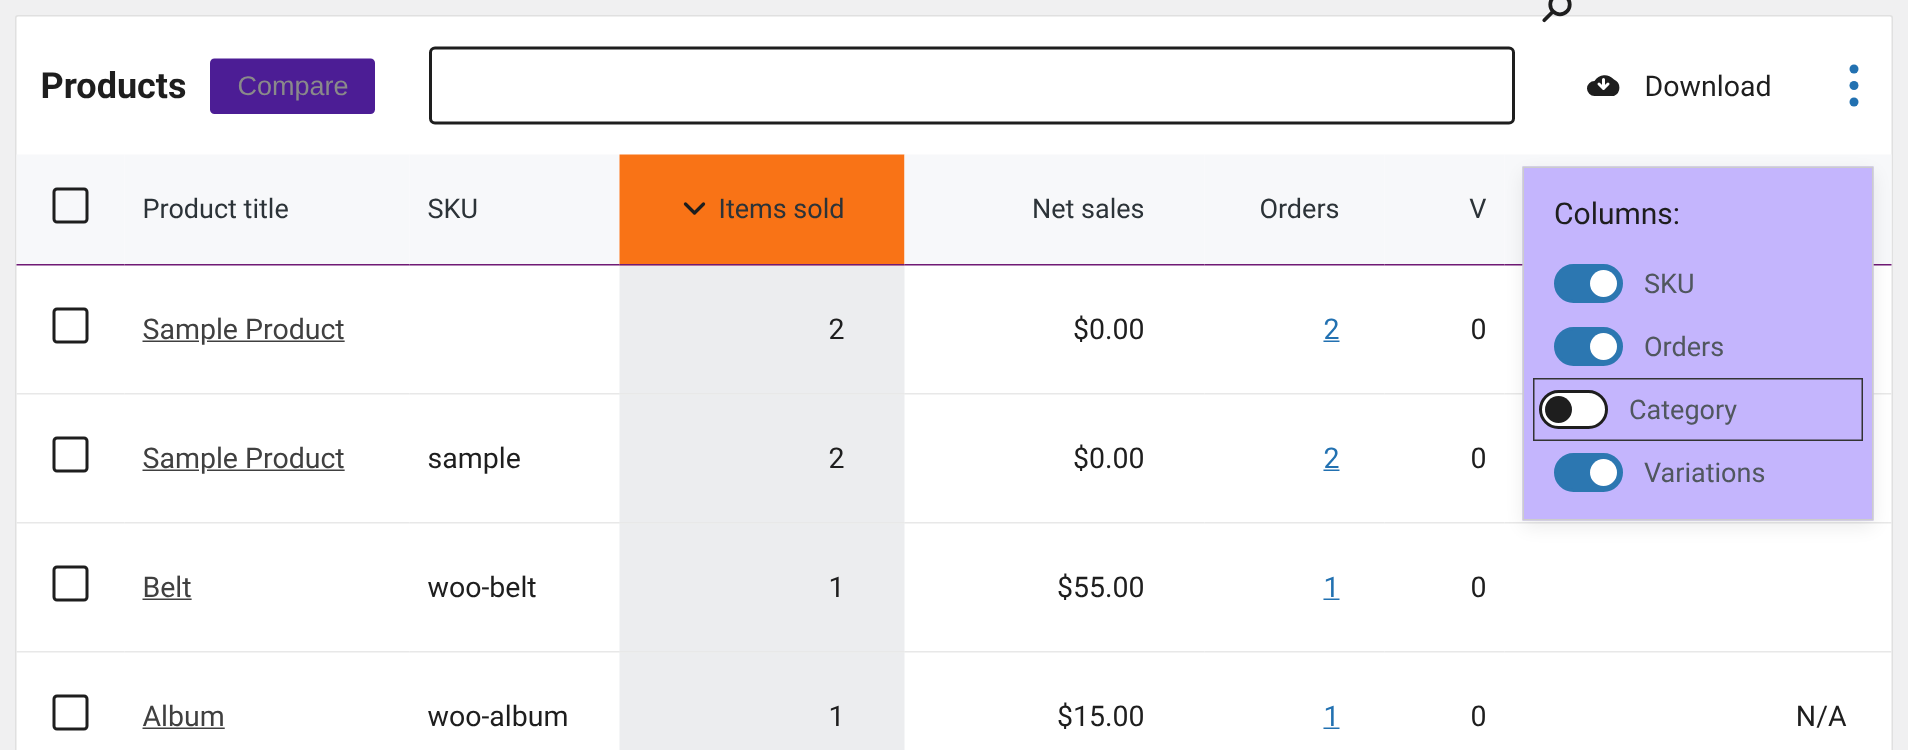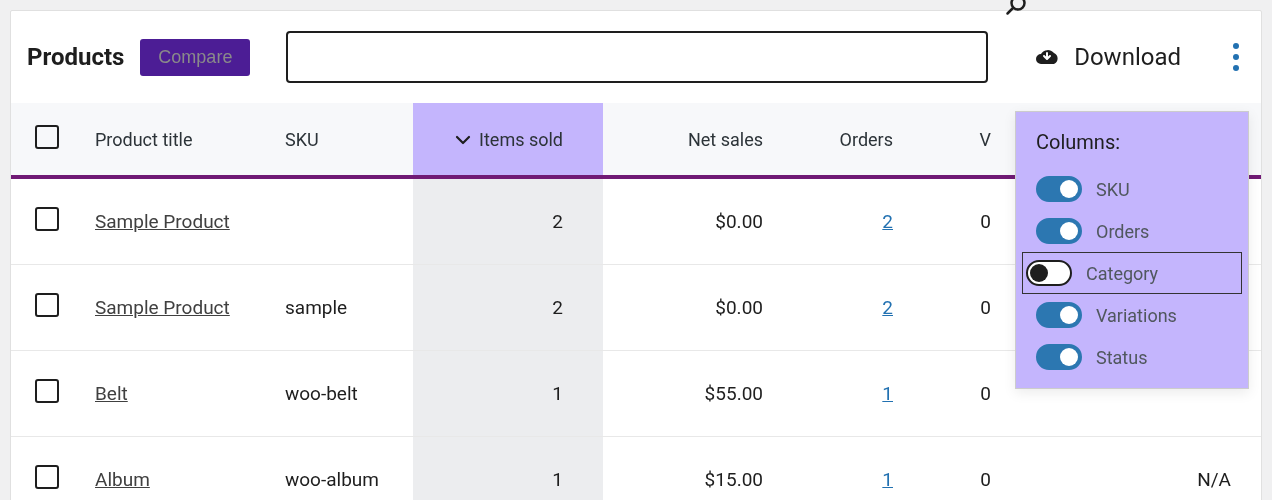--- a/index.html
+++ b/index.html
@@ -56,21 +56,21 @@
       pointer-events: none;
     }
     .download-wrap {
       display: flex;
       align-items: center;
       gap: 14px;
       margin-left: 30px;
       cursor: pointer;
     }
     .download-label {
-      font-size: 24px;
+      font-size: 19px;
       color: #1e1e1e;
       text-align: right;
     }
     .kebab {
       margin-left: 30px;
       display: flex;
       flex-direction: column;
       gap: 5px;
       cursor: pointer;
       padding: 6px;
@@ -86,33 +86,33 @@
       border-collapse: collapse;
       table-layout: fixed;
     }
     thead th {
       background: #f7f8fa;
       text-align: left;
       padding: 22px 12px;
       font-weight: 400;
       font-size: 18px;
       color: #2c3338;
-      border-bottom: 4px solid #701a75;
+      border-bottom: 1px solid #701a75;
     }
     tbody td {
       padding: 28px 12px;
       font-size: 19px;
       border-bottom: 1px solid #e8e8e8;
       color: #1e1e1e;
     }
     th.col-check, td.col-check { width: 72px; text-align: center; }
     th.col-title, td.col-title { width: 190px; }
     th.col-sku, td.col-sku { width: 140px; }
     th.col-items, td.col-items { width: 190px; text-align: right; padding-right: 40px; background: #ecedef; }
-    thead th.col-items { background: #c4b5fd; }
+    thead th.col-items { background: #f97316; }
     th.col-net, td.col-net { width: 200px; text-align: right; padding-right: 40px; }
     th.col-orders, td.col-orders { width: 120px; text-align: right; padding-right: 30px; }
     th.col-v, td.col-v { width: 80px; text-align: right; }
     th.col-rest, td.col-rest { text-align: right; padding-right: 30px; }
     th.col-items .sort-wrap { display: inline-flex; align-items: center; gap: 8px; justify-content: flex-end; }
     .checkbox {
       width: 24px;
       height: 24px;
       border: 2px solid #1e1e1e;
       border-radius: 3px;
@@ -296,21 +296,15 @@
             <div class="knob"></div>
           </div>
           <span>Category</span>
         </div>
         <div class="toggle-row">
           <div class="toggle on">
             <div class="knob"></div>
           </div>
           <span>Variations</span>
         </div>
-        <div class="toggle-row">
-          <div class="toggle on">
-            <div class="knob"></div>
-          </div>
-          <span>Status</span>
-        </div>
       </div>
   </div>
 </div>
 
 </body></html>

